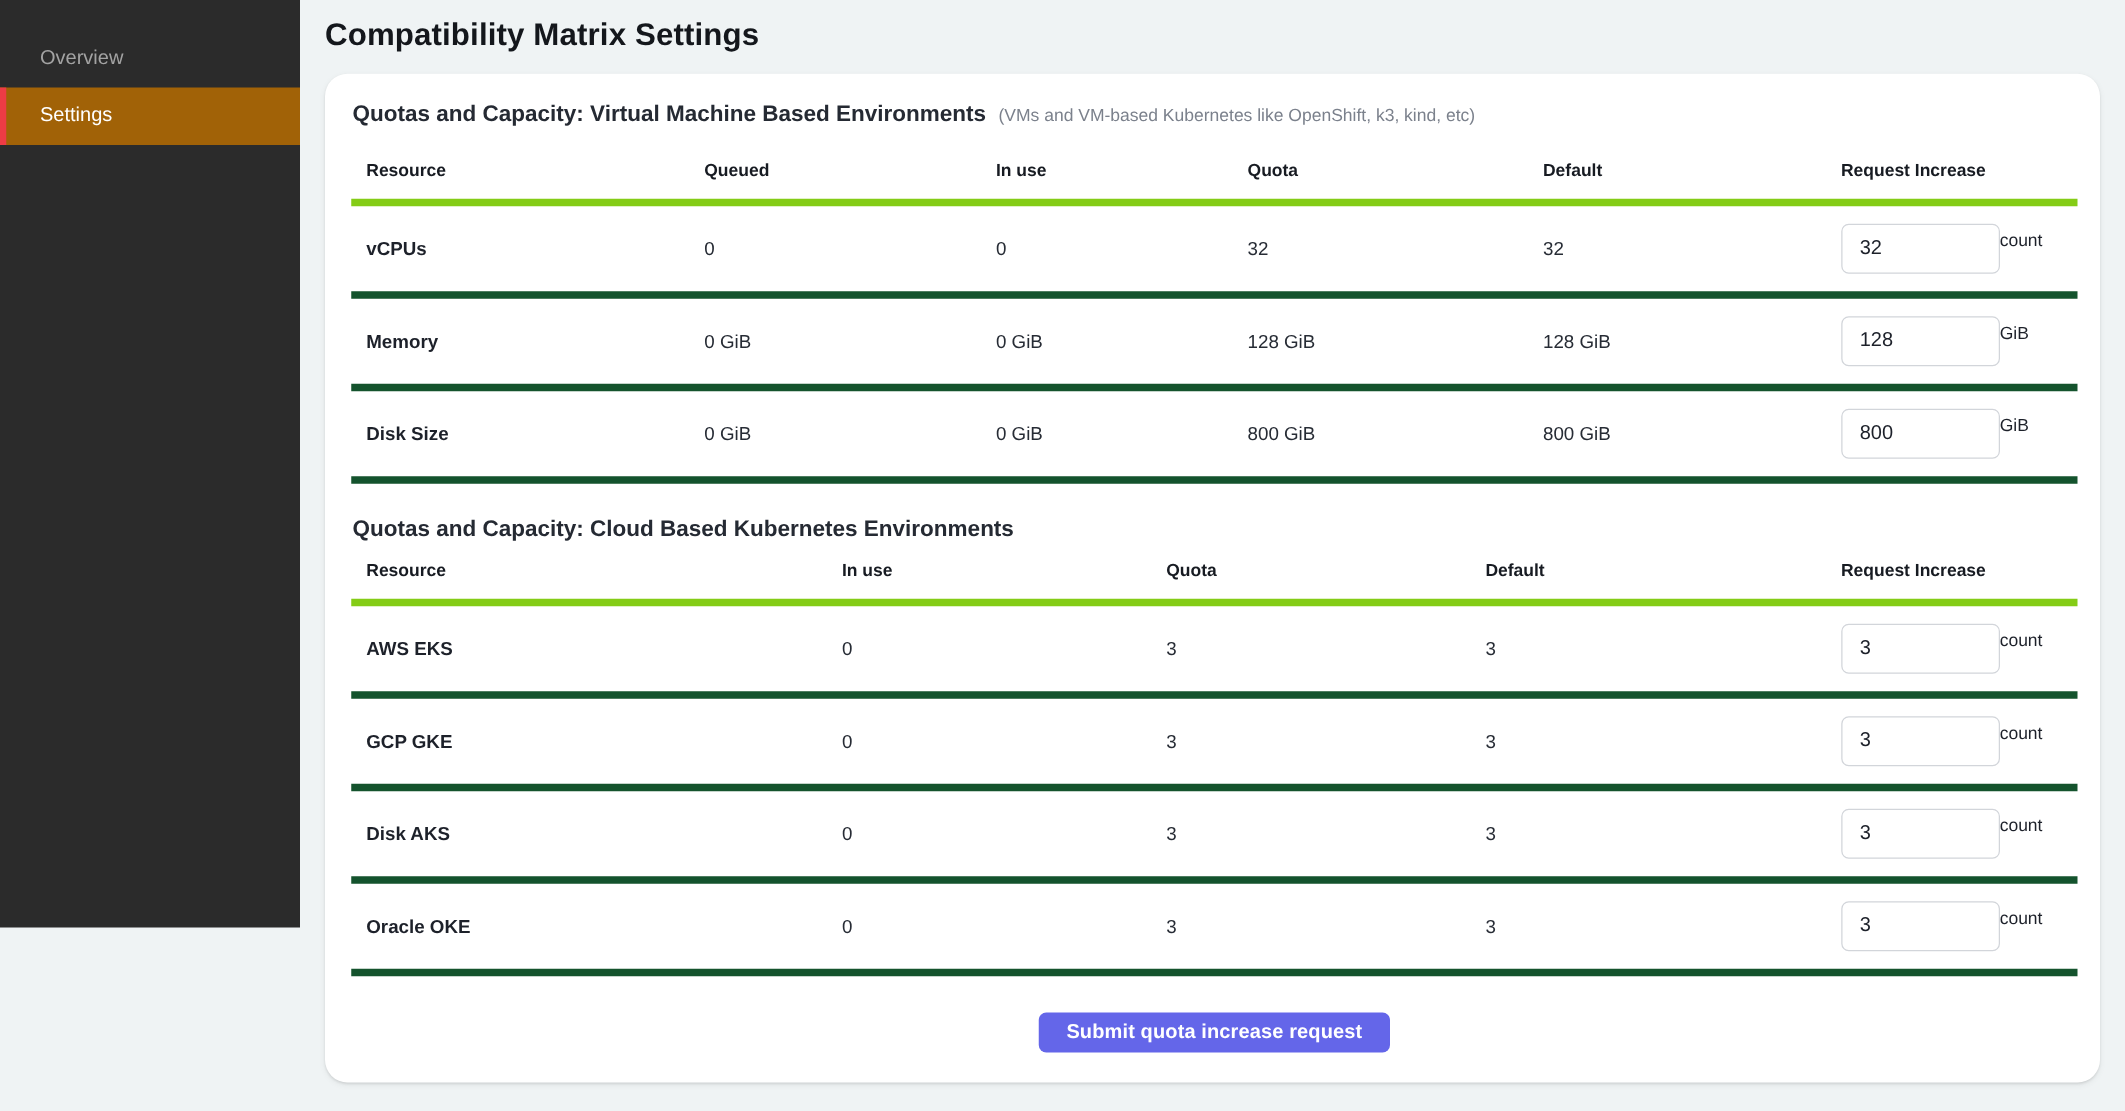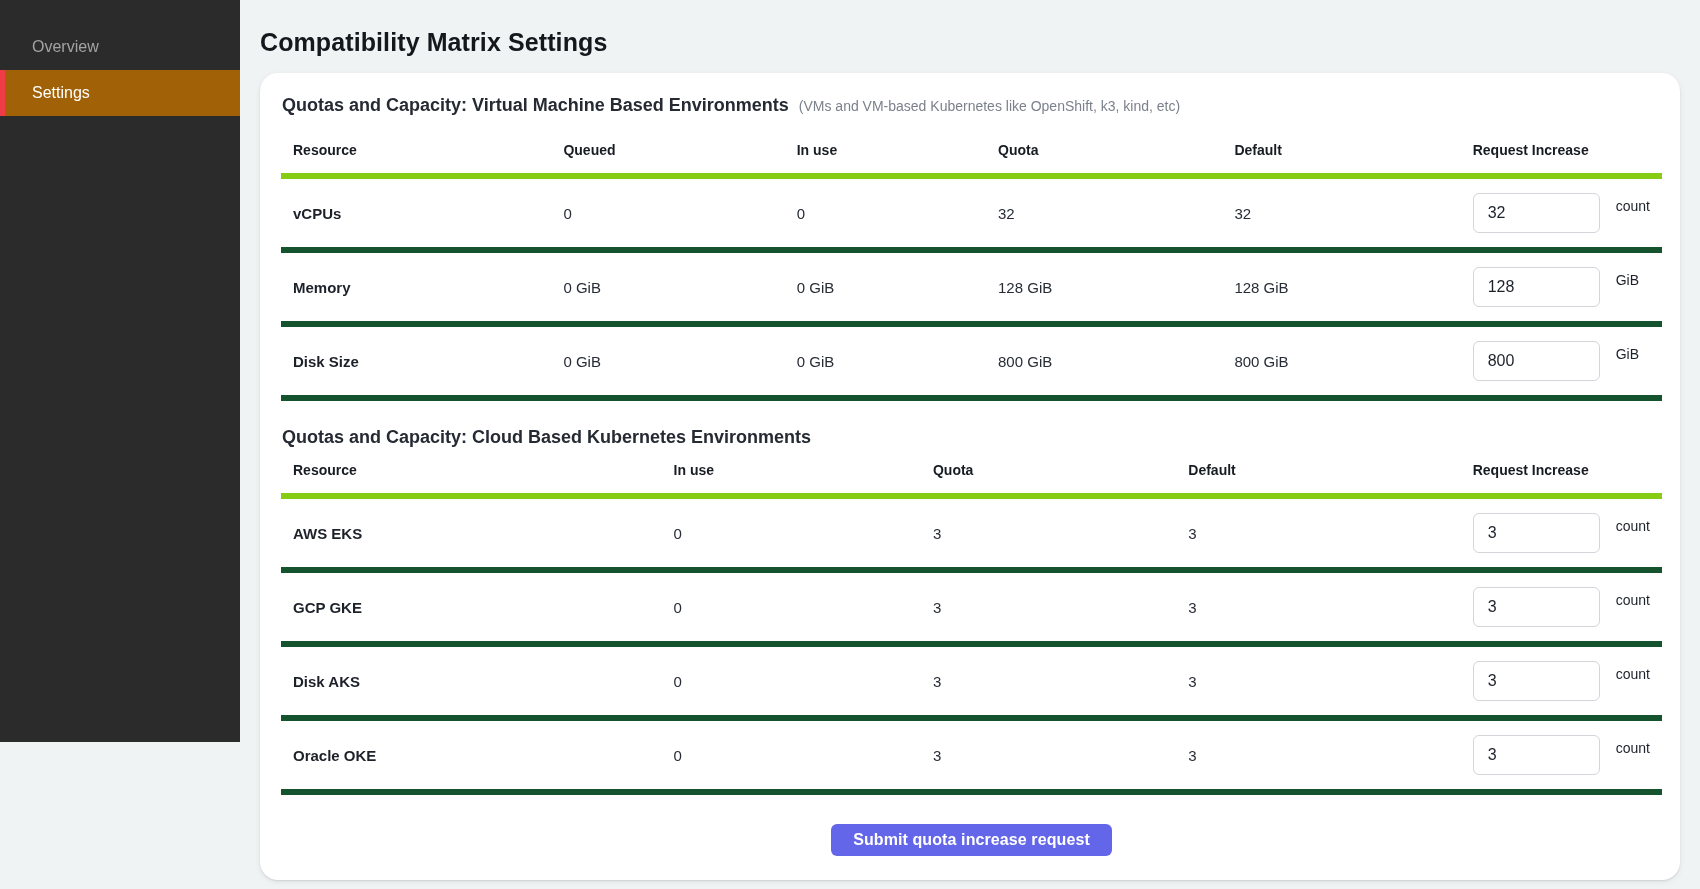--- a/index.html
+++ b/index.html
@@ -32,21 +32,21 @@
   .side-item.active {
     background: #a16207;
     color: #ffffff;
     border-left: 5px solid #ee3b45;
     padding-left: 27px;
   }
 
   
   .main {
     flex: 1;
-    padding: 28px 20px 0 20px;
+    padding: 14px 20px 0 20px;
   }
   .page-title {
     font-size: 25px;
     font-weight: 700;
     color: #14171c;
     margin-bottom: 16px;
     letter-spacing: 0.1px;
   }
   .card {
     background: #ffffff;
@@ -113,21 +113,21 @@
     border: 1px solid #d2d5da;
     border-radius: 6px;
     padding: 0 0 0 14px;
     font-size: 16px;
     color: #1d212a;
     font-family: "Liberation Sans", sans-serif;
     outline: none;
     background: #ffffff;
   }
   .unit-label {
-    margin-left: 16px;
+    margin-left: 0;
     font-size: 14px;
     color: #1d212a;
     transform: translateY(-7px);
   }
 
   
   .button-row {
     display: flex;
     justify-content: center;
     margin-top: 29px;

